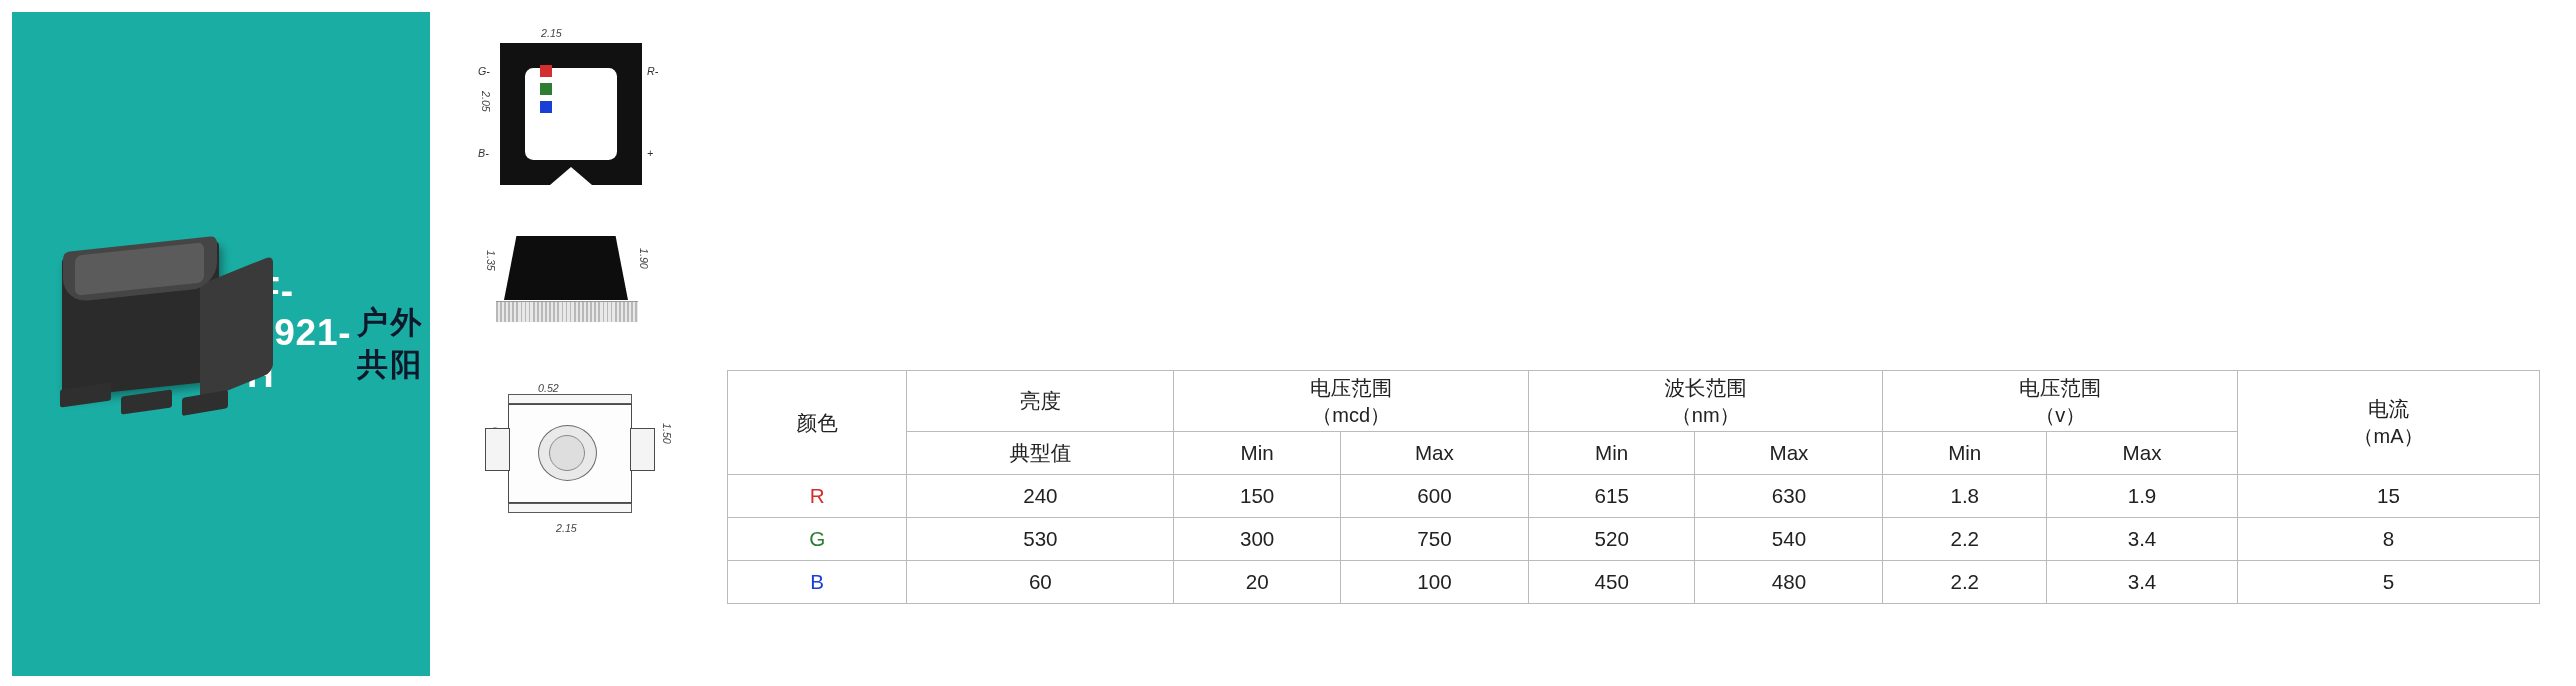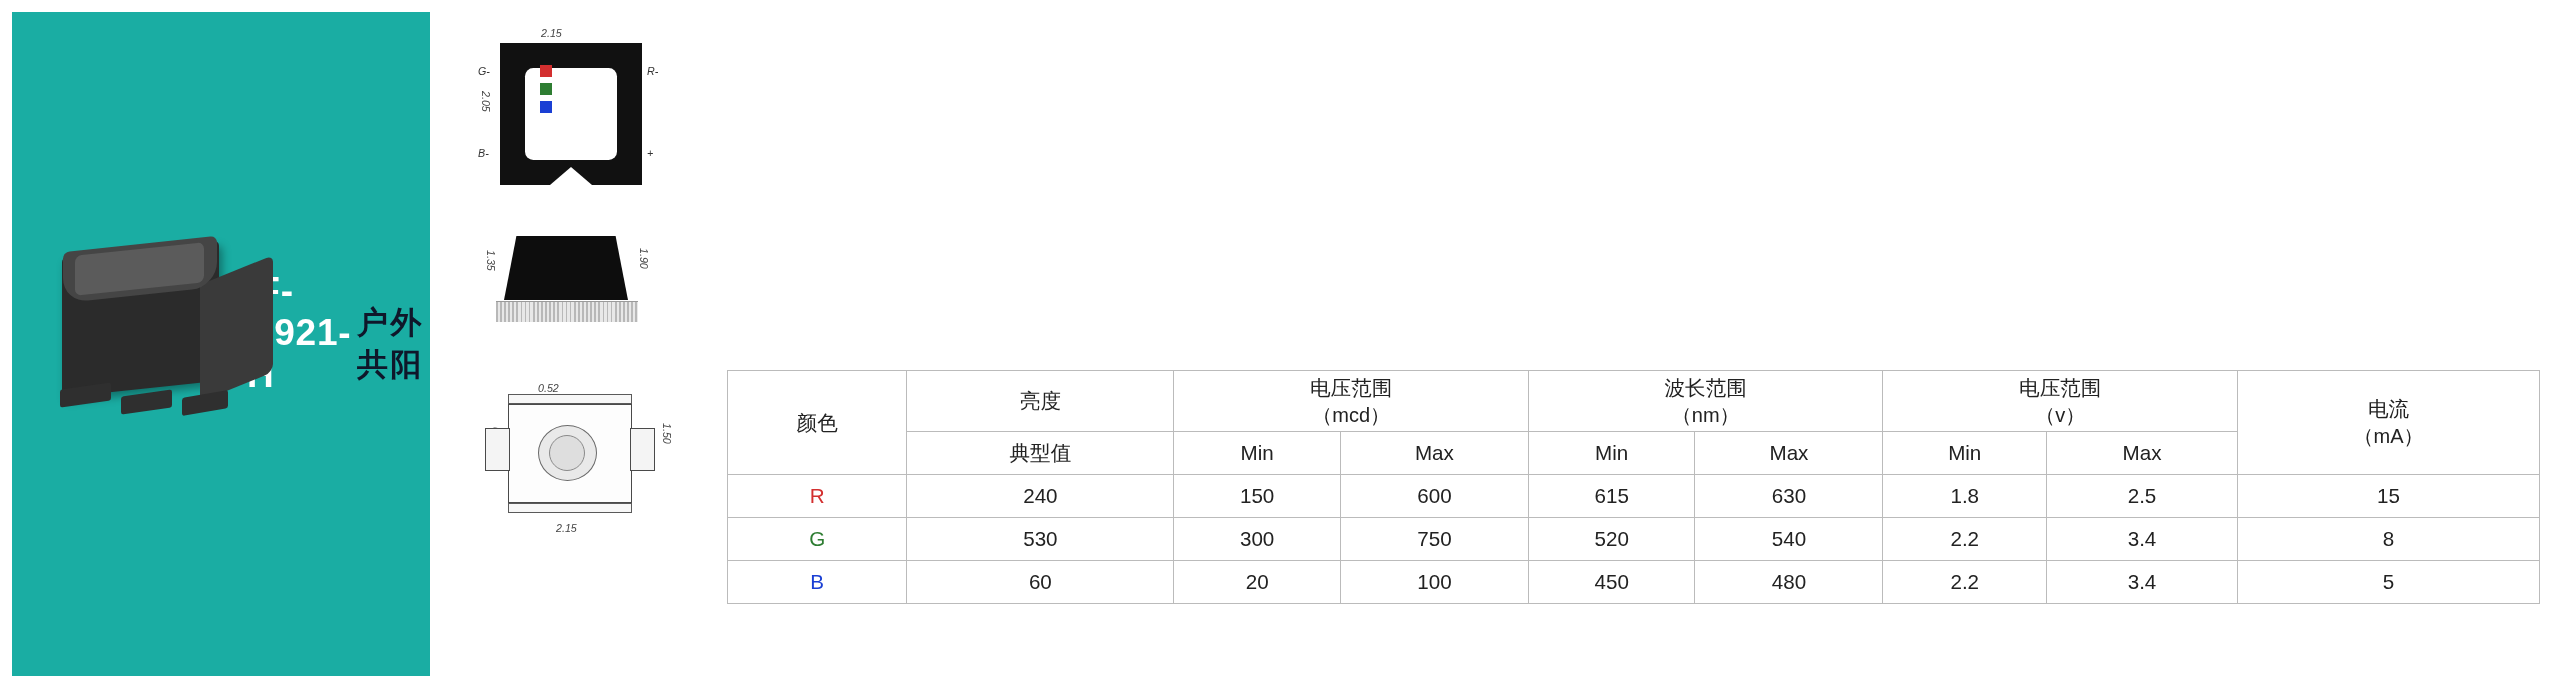--- a/index.html
+++ b/index.html
@@ -362,21 +362,21 @@
     </thead>
     <tbody>
       <tr>
         <td class="c-r">R</td>
         <td>240</td>
         <td>150</td>
         <td>600</td>
         <td>615</td>
         <td>630</td>
         <td>1.8</td>
-        <td>2.5</td>
+        <td>1.9</td>
         <td>15</td>
       </tr>
       <tr>
         <td class="c-g">G</td>
         <td>530</td>
         <td>300</td>
         <td>750</td>
         <td>520</td>
         <td>540</td>
         <td>2.2</td>

